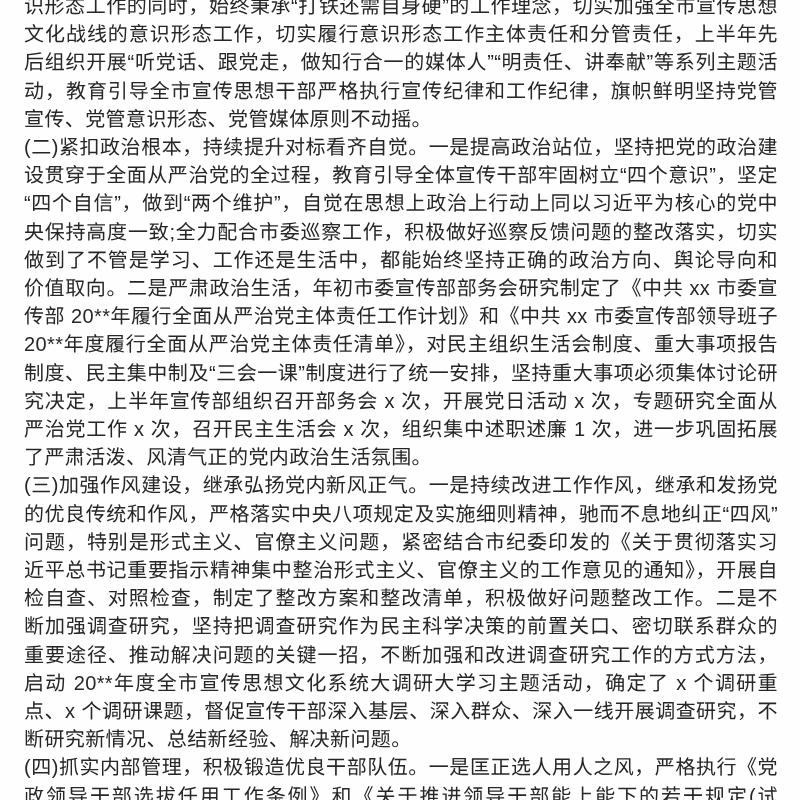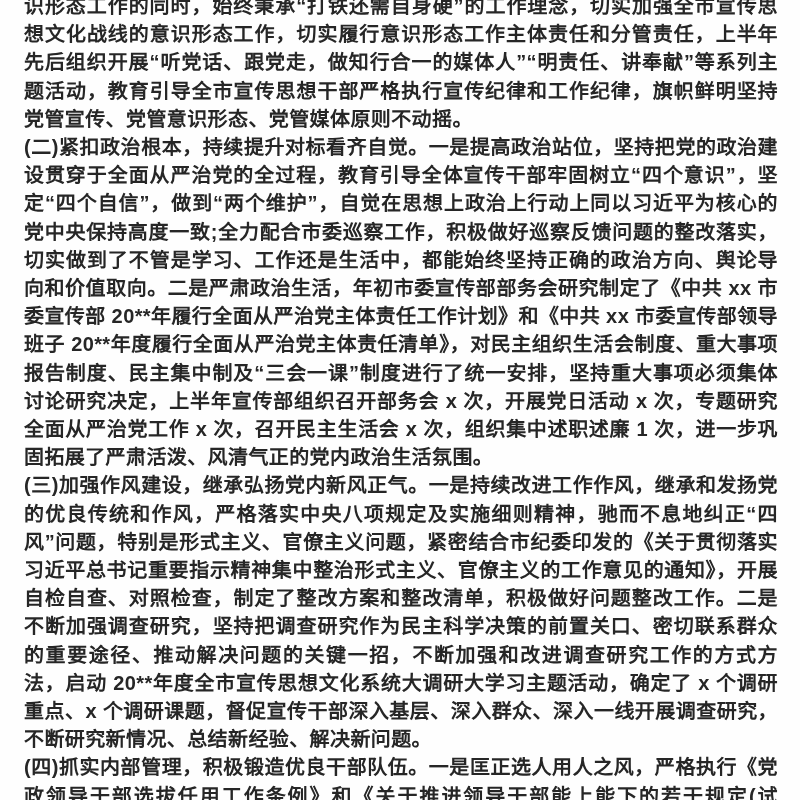--- a/index.html
+++ b/index.html
@@ -35,20 +35,20 @@
   }
   .para {
     margin: 0;
     padding: 0;
     word-break: break-all;
   }
 </style>
 </head>
 <body>
 
-<div class="page" style="background: rgb(254, 254, 254); font-weight: bold;">
+<div class="page" style="background: rgb(254, 254, 254);">
   <div class="text-block" style="color: rgb(38, 38, 38);">
     <p class="para">识形态工作的同时，始终秉承“打铁还需自身硬”的工作理念，切实加强全市宣传思想文化战线的意识形态工作，切实履行意识形态工作主体责任和分管责任，上半年先后组织开展“听党话、跟党走，做知行合一的媒体人”“明责任、讲奉献”等系列主题活动，教育引导全市宣传思想干部严格执行宣传纪律和工作纪律，旗帜鲜明坚持党管宣传、党管意识形态、党管媒体原则不动摇。</p>
     <p class="para">(二)紧扣政治根本，持续提升对标看齐自觉。一是提高政治站位，坚持把党的政治建设贯穿于全面从严治党的全过程，教育引导全体宣传干部牢固树立“四个意识”，坚定“四个自信”，做到“两个维护”，自觉在思想上政治上行动上同以习近平为核心的党中央保持高度一致;全力配合市委巡察工作，积极做好巡察反馈问题的整改落实，切实做到了不管是学习、工作还是生活中，都能始终坚持正确的政治方向、舆论导向和价值取向。二是严肃政治生活，年初市委宣传部部务会研究制定了《中共 xx 市委宣传部 20**年履行全面从严治党主体责任工作计划》和《中共 xx 市委宣传部领导班子 20**年度履行全面从严治党主体责任清单》，对民主组织生活会制度、重大事项报告制度、民主集中制及“三会一课”制度进行了统一安排，坚持重大事项必须集体讨论研究决定，上半年宣传部组织召开部务会 x 次，开展党日活动 x 次，专题研究全面从严治党工作 x 次，召开民主生活会 x 次，组织集中述职述廉 1 次，进一步巩固拓展了严肃活泼、风清气正的党内政治生活氛围。</p>
     <p class="para">(三)加强作风建设，继承弘扬党内新风正气。一是持续改进工作作风，继承和发扬党的优良传统和作风，严格落实中央八项规定及实施细则精神，驰而不息地纠正“四风”问题，特别是形式主义、官僚主义问题，紧密结合市纪委印发的《关于贯彻落实习近平总书记重要指示精神集中整治形式主义、官僚主义的工作意见的通知》，开展自检自查、对照检查，制定了整改方案和整改清单，积极做好问题整改工作。二是不断加强调查研究，坚持把调查研究作为民主科学决策的前置关口、密切联系群众的重要途径、推动解决问题的关键一招，不断加强和改进调查研究工作的方式方法，启动 20**年度全市宣传思想文化系统大调研大学习主题活动，确定了 x 个调研重点、x 个调研课题，督促宣传干部深入基层、深入群众、深入一线开展调查研究，不断研究新情况、总结新经验、解决新问题。</p>
     <p class="para">(四)抓实内部管理，积极锻造优良干部队伍。一是匡正选人用人之风，严格执行《党政领导干部选拔任用工作条例》和《关于推进领导干部能上能下的若干规定(试行)》，注重培养选拔政治素质高、业务能力强、工作作风优良的干部特别是优秀年轻干部，上半年部务会按照集体酝酿、综合考核、民主决策的原则，将 x 名优秀年轻干部提拔到正科级领导岗位上，得到</p>
   </div>
 </div>
 
 </body></html>

